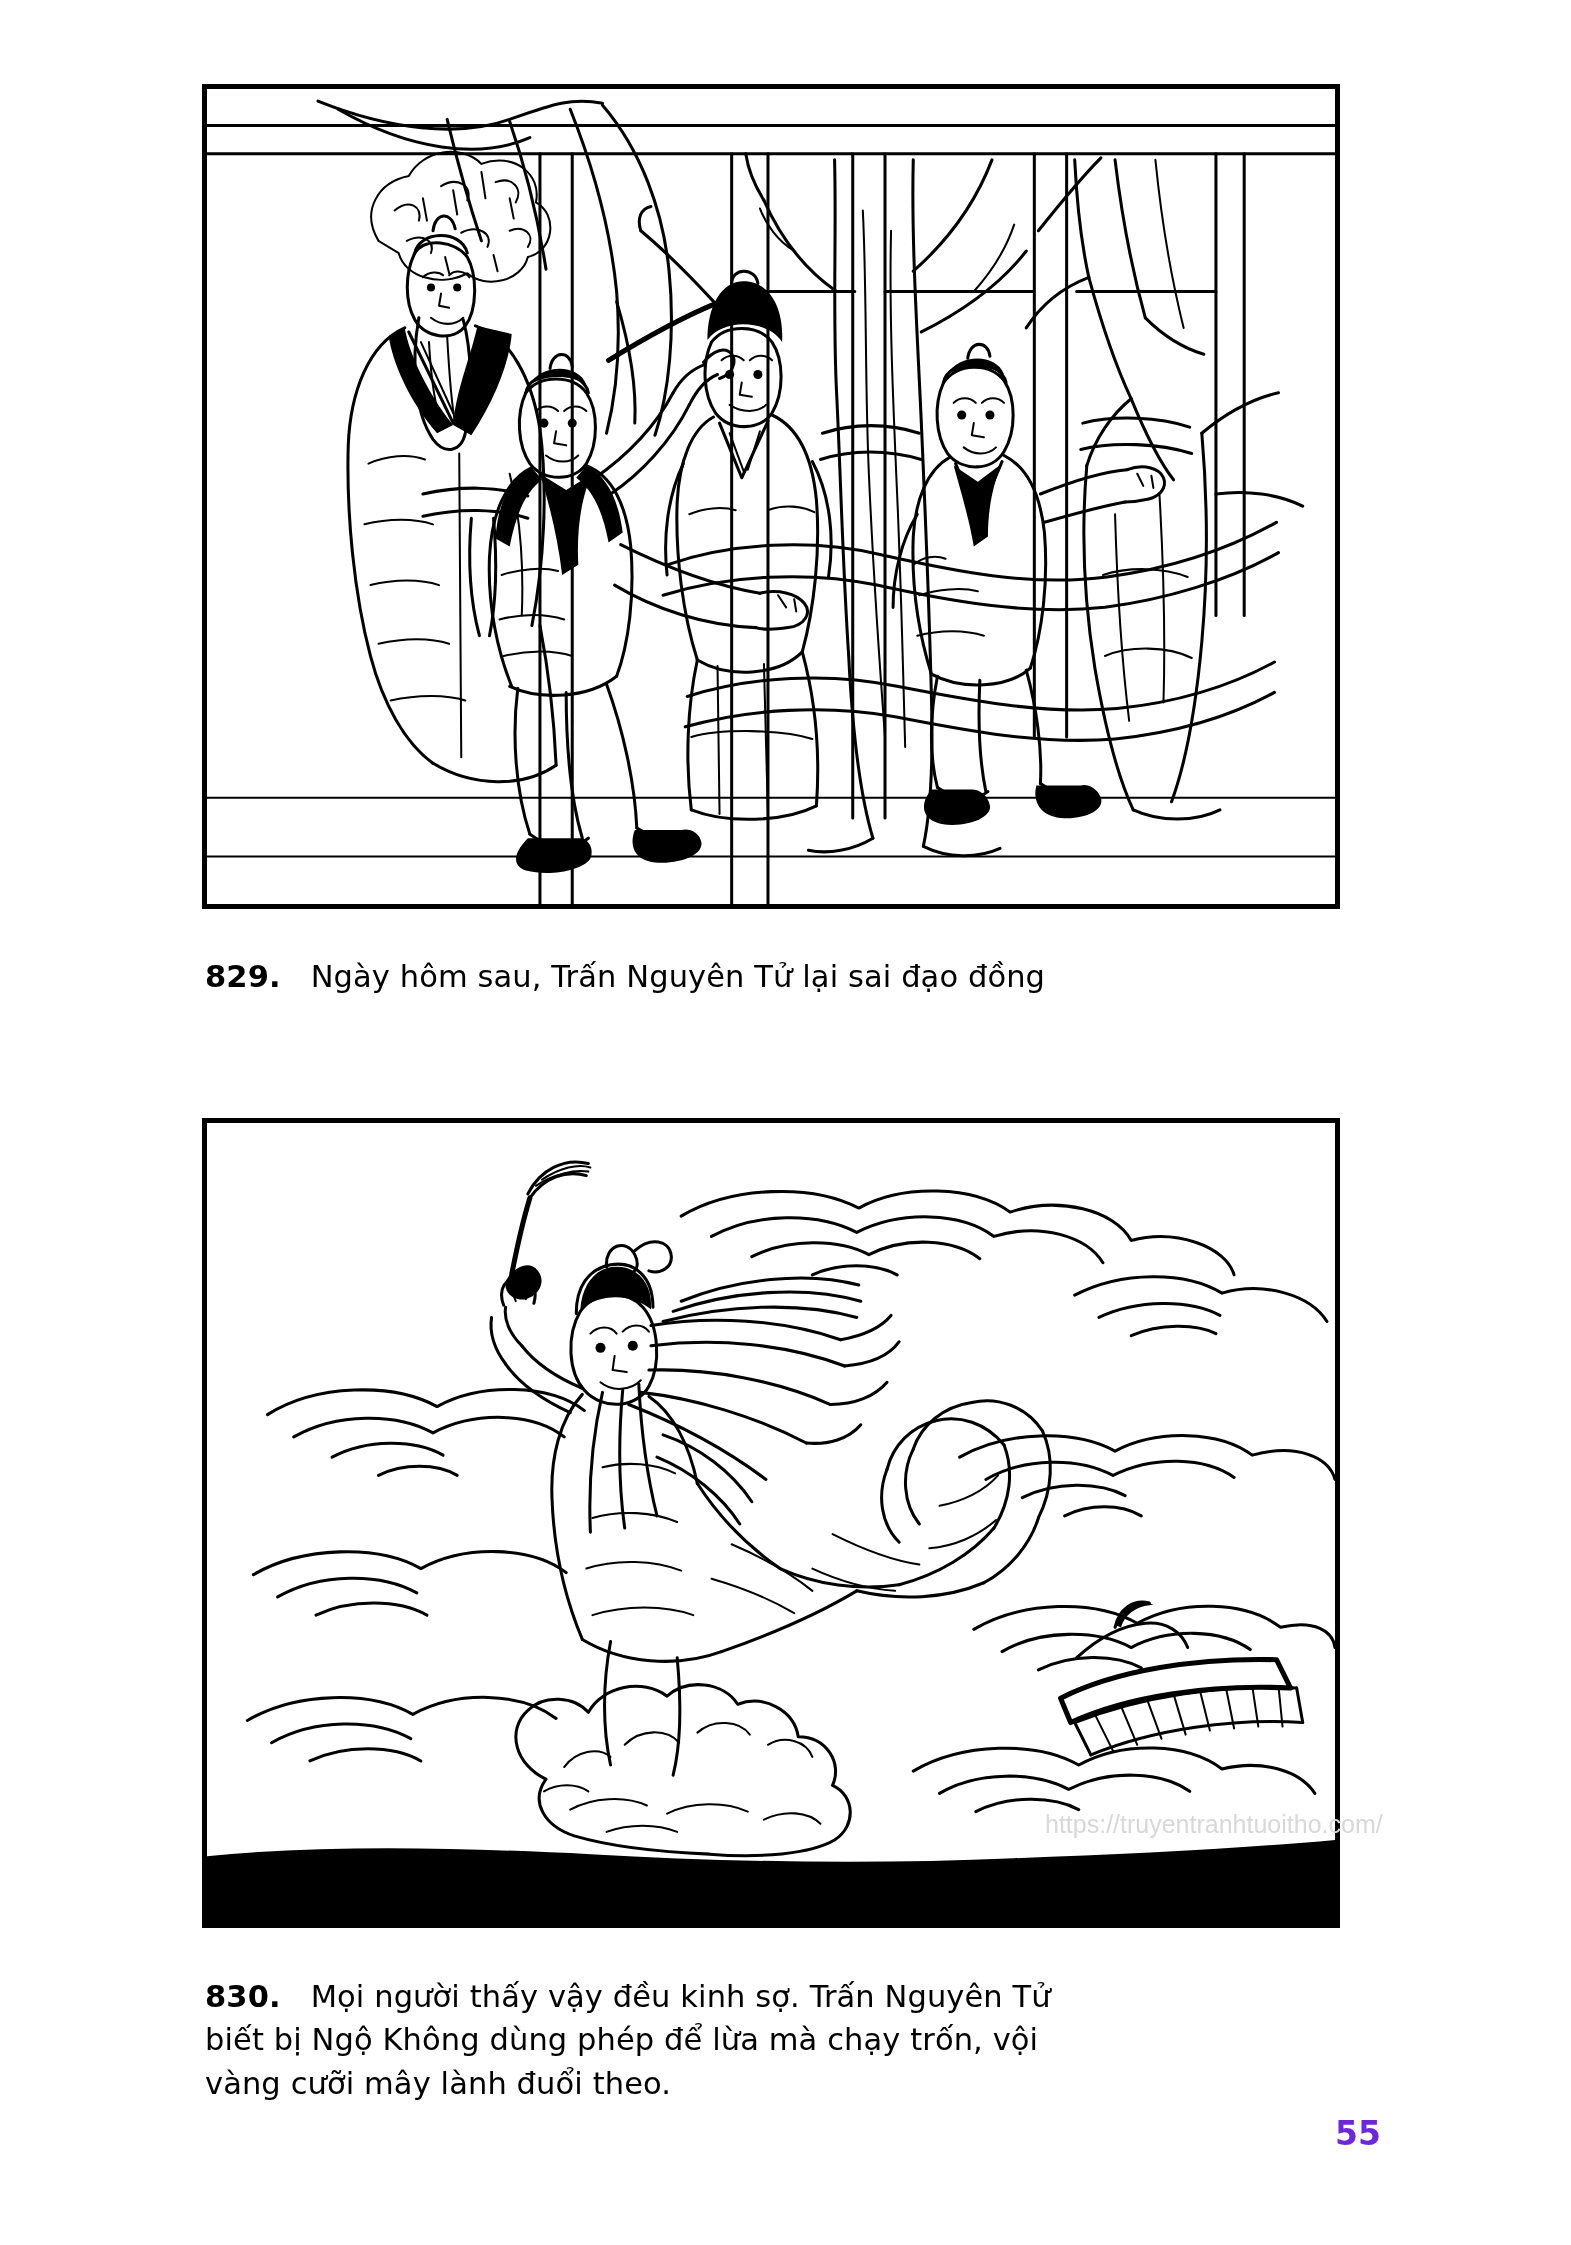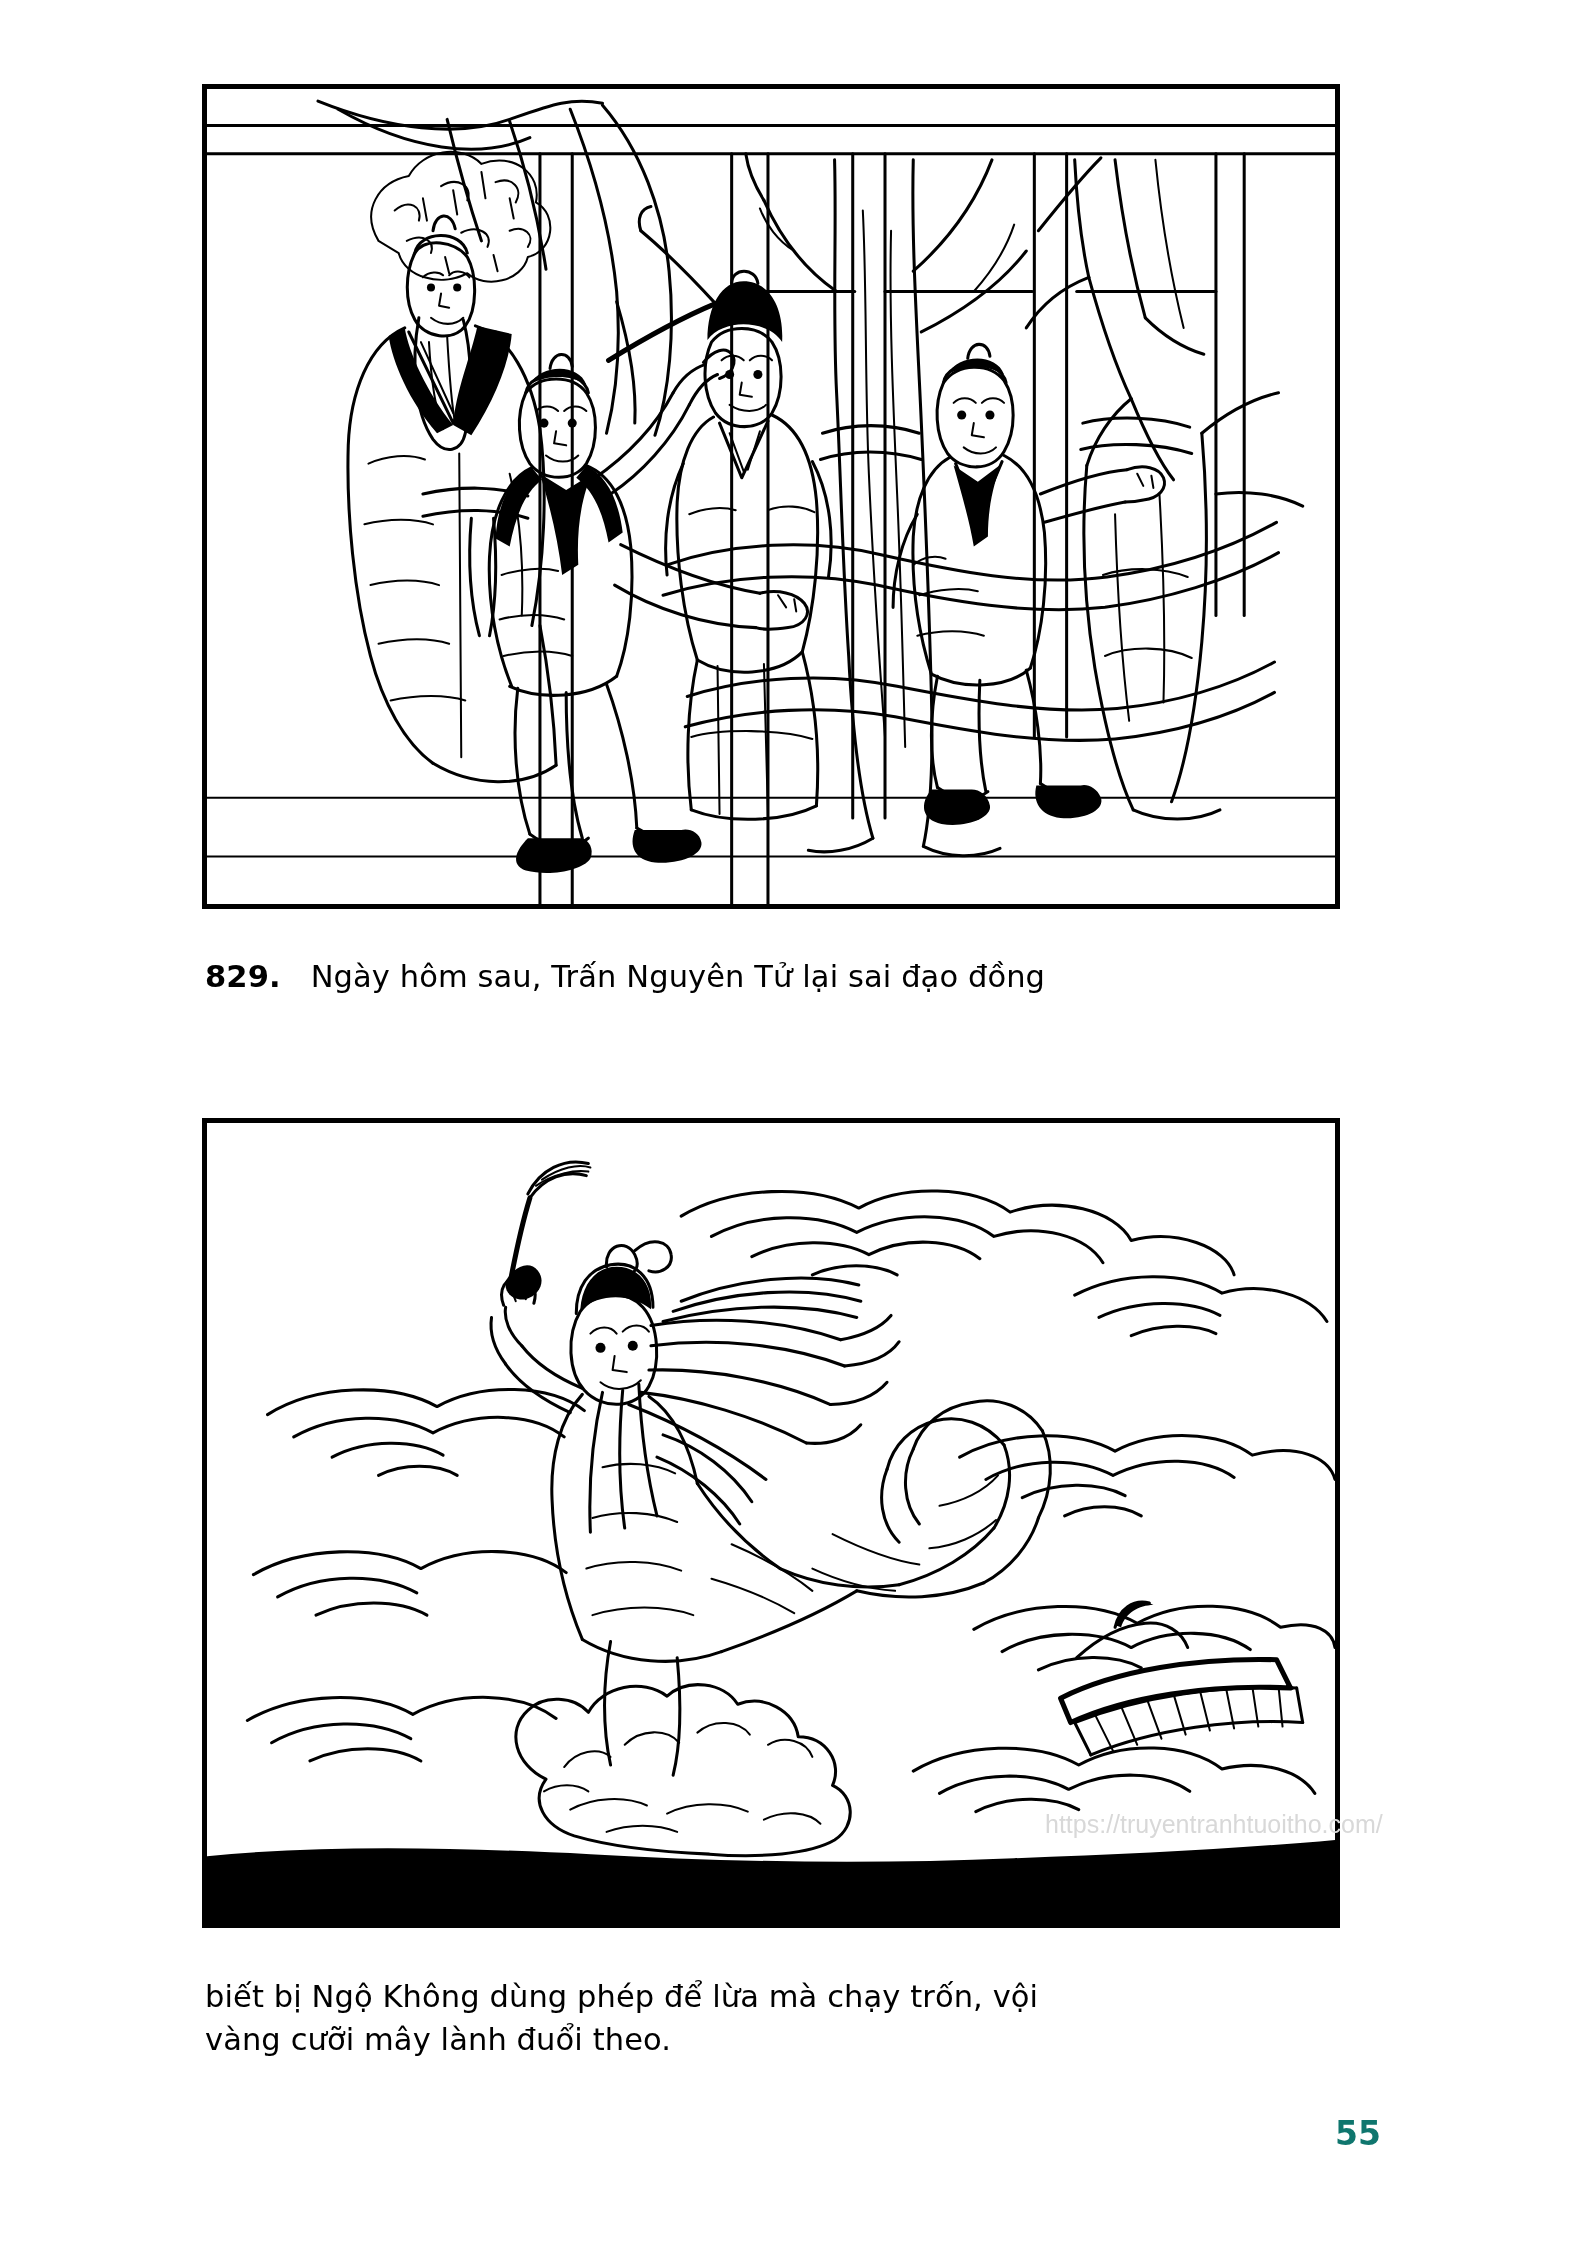--- a/index.html
+++ b/index.html
@@ -78,21 +78,21 @@
   }
 
   
   #page-number {
     position: absolute;
     right: 190px;
     bottom: 92px;
     font-family: "DejaVu Sans", sans-serif;
     font-weight: bold;
     font-size: 33px;
-    color: #0f766e;
+    color: #6d28d9;
   }
 
   
   #watermark {
     position: absolute;
     left: 1045px;
     top: 1790px;
     font-family: "Liberation Sans", sans-serif;
     font-size: 25px;
     color: #d8d8d8;
@@ -538,19 +538,22 @@
 
         <path class="ink" d="M400 512 C392 554 392 598 400 634"></path>
         <path class="ink" d="M466 528 C470 570 470 612 462 644"></path>
       </g>
     </svg>
   </div>
 
   <div id="watermark">https://truyentranhtuoitho.com/</div>
 
   <div class="caption" id="caption-2">
+    <span class="line cap-first">
+      <span class="num">830.</span><span>Mọi người thấy vậy đều kinh sợ. Trấn Nguyên Tử</span>
+    </span>
     <span class="line">biết bị Ngộ Không dùng phép để lừa mà chạy trốn, vội</span>
     <span class="line">vàng cưỡi mây lành đuổi theo.</span>
   </div>
 
   <div id="page-number">55</div>
 
 </div>
 
 </body></html>

